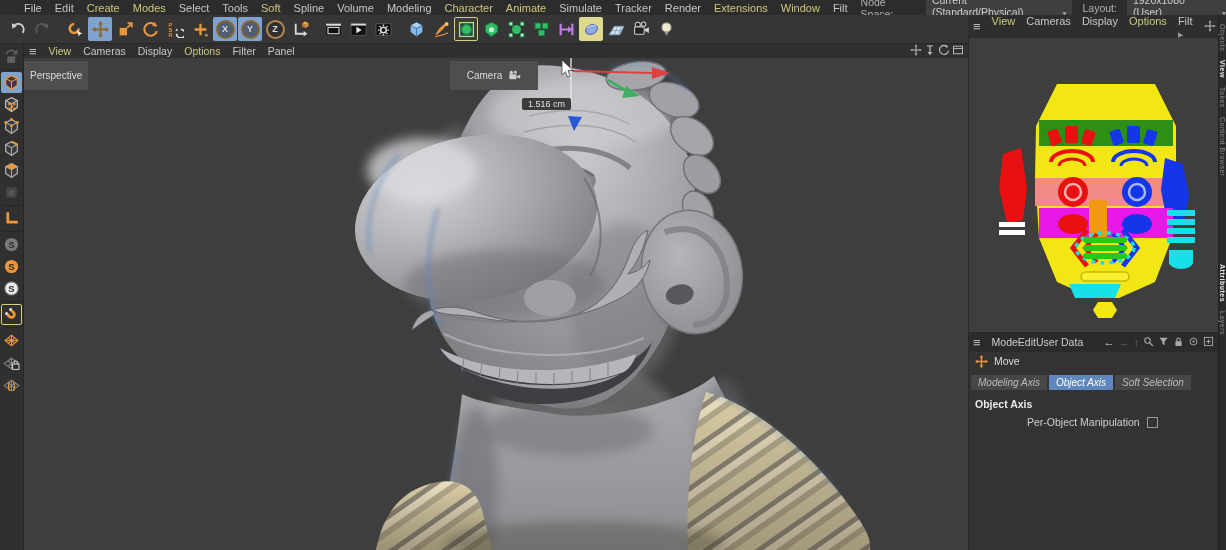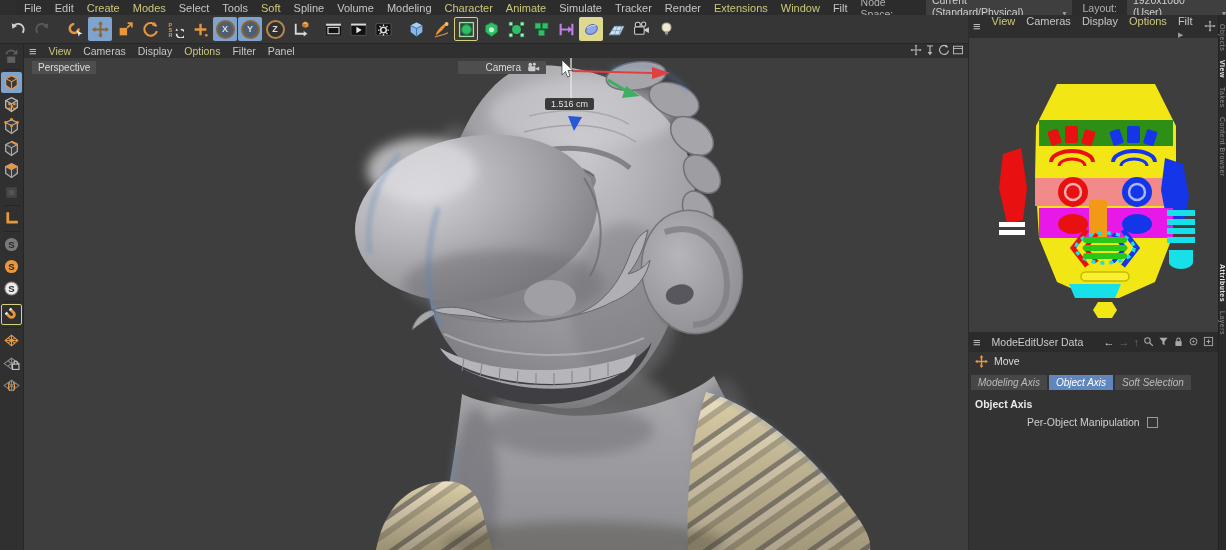--- a/index.html
+++ b/index.html
@@ -43,25 +43,25 @@
   .sb.active{background:#7fa3cf;}
   .sb.boxed{outline:1px solid #d6d080;outline-offset:-1px;}
   .sb.disabled{opacity:.5;}
   .sbdiv{width:18px;height:1px;background:#262626;margin:1px 0;flex:0 0 auto;}
   
   #vp-menu{left:24px;top:44px;width:944px;height:14px;background:#303030;display:flex;align-items:center;
            font-size:10.5px;color:#c6c6c6;gap:12px;padding-left:5px;box-sizing:border-box;}
   .vmi.accent{color:#cdc87c;}
   
   #viewport{left:24px;top:58px;width:944px;height:492px;background:#3e3e3e;overflow:hidden;}
-  .vchip{position:absolute;background:#4e4e4e;color:#dcdcdc;font-size:10px;padding:1px 6px;display:flex;
-         align-items:center;gap:6px;white-space:nowrap;margin-left:8px;}
+  .vchip{position:absolute;background:#4e4e4e;color:#dcdcdc;font-size:10px;padding:9px 6px;display:flex;
+         align-items:center;gap:6px;white-space:nowrap;}
   #persp-chip{left:0px;top:3px;}
-  #cam-chip{left:426px;top:3px;width:76px;justify-content:flex-end;}
-  #tooltip{position:absolute;left:521px;top:40px;background:rgba(28,28,28,.82);color:#e2e2e2;font-size:9px;
+  #cam-chip{left:426px;top:3px;width:76px;justify-content:center;}
+  #tooltip{position:absolute;left:498px;top:40px;background:rgba(28,28,28,.82);color:#e2e2e2;font-size:9px;
            padding:1px 6px;border-radius:2px;}
   
   #right-vp{left:968px;top:38px;width:250px;height:294px;background:#3e3e3e;border-left:1px solid #2a2a2a;box-sizing:border-box;}
   
   #attr{left:968px;top:332px;width:250px;height:218px;background:#333333;border-left:1px solid #2a2a2a;box-sizing:border-box;}
   #attr-header{height:20px;background:#2b2b2b;display:flex;align-items:center;gap:11px;font-size:10.5px;
                color:#cccccc;padding:0 4px;}
   .attr-ico{display:flex;gap:4px;margin-left:auto;align-items:center;}
   .attr-ico svg{width:11px;height:11px;}
   .aarrow{font-size:11px;color:#d8d8d8;}

